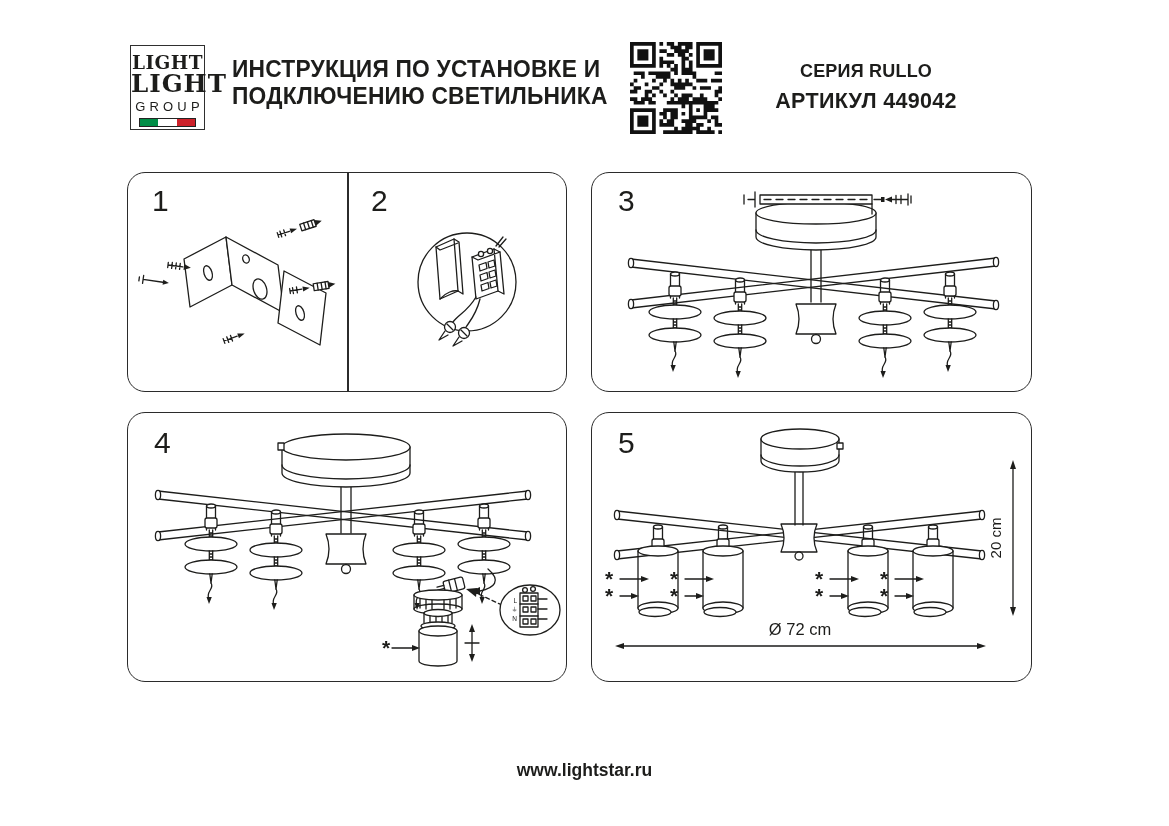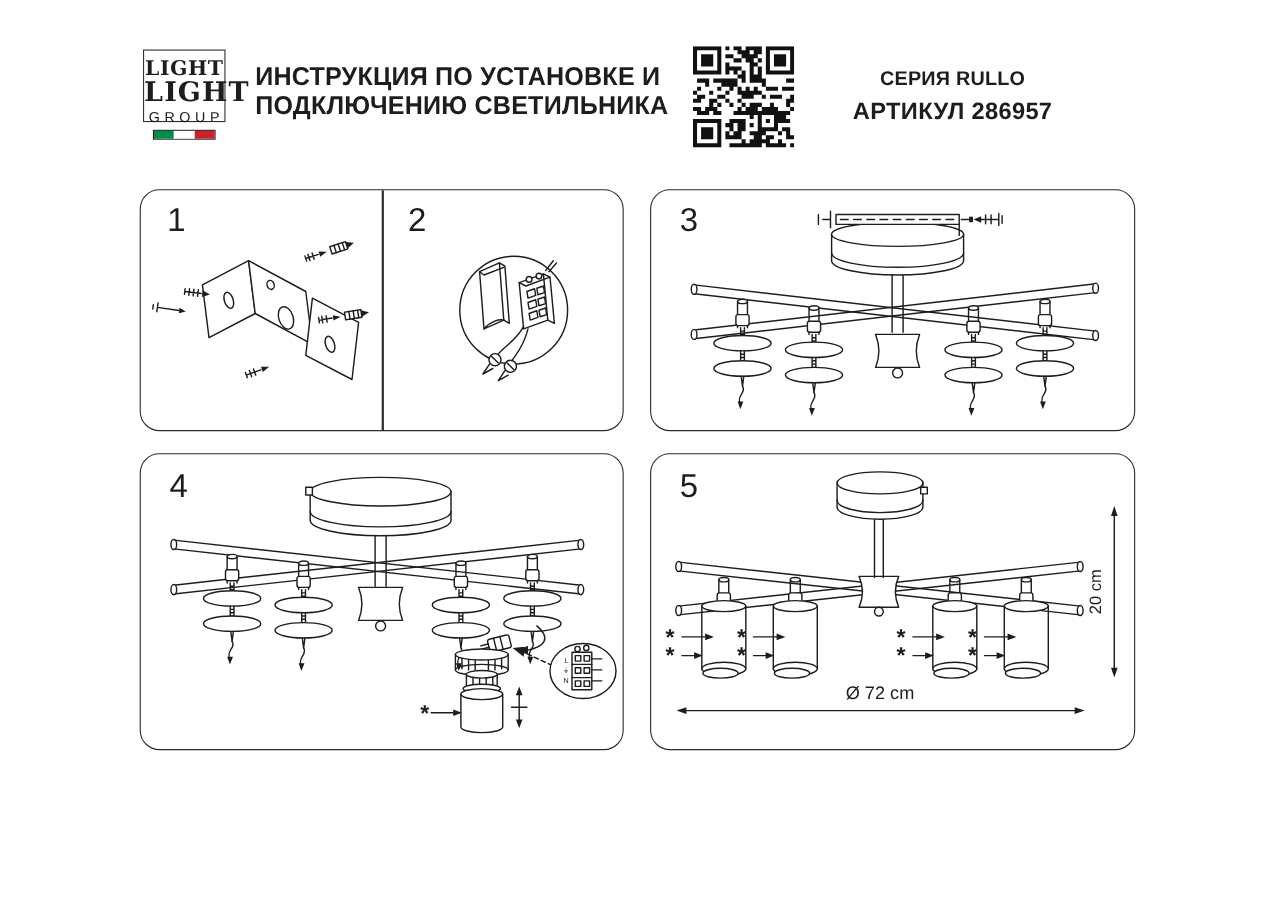--- a/index.html
+++ b/index.html
@@ -1,20 +1,20 @@
 <!DOCTYPE html>
 <html><head>
 <meta charset="utf-8">
 <style>
   html,body{margin:0;padding:0;background:#fff;}
   .page{position:relative;width:1169px;height:826px;background:#fff;overflow:hidden;
         font-family:"Liberation Sans",sans-serif;color:#1d1d1b;}
 
   
-  .logo{position:absolute;left:130px;top:45px;width:75px;height:66px;border:1.6px solid #2f2f2f;
+  .logo{position:absolute;left:130px;top:45px;width:75px;height:85px;border:1.6px solid #2f2f2f;
         background:#fff;text-align:center;box-sizing:border-box;padding-top:7px;}
   .logo .l1{font-family:"DejaVu Serif",serif;font-weight:bold;font-size:18.5px;line-height:19px;letter-spacing:.5px;}
   .logo .l2{font-family:"DejaVu Serif",serif;font-weight:bold;font-size:24.5px;line-height:24px;letter-spacing:1px;}
   .logo .l3{font-size:13px;letter-spacing:4.2px;margin-top:3px;text-indent:4px;}
   .flag{width:55px;height:7px;margin:4px auto 0;border:1px solid #222;display:flex;}
   .flag span{flex:1;}
   .title{position:absolute;left:232px;top:56px;font-size:23.5px;font-weight:bold;line-height:27px;
          letter-spacing:.2px;transform:scaleX(.97);transform-origin:left top;}
   .qr{position:absolute;left:630px;top:42px;width:92px;height:92px;}
   .series-block{position:absolute;left:741px;top:61px;width:250px;text-align:center;}
@@ -91,21 +91,21 @@
     <div>ИНСТРУКЦИЯ ПО УСТАНОВКЕ И</div>
     <div>ПОДКЛЮЧЕНИЮ СВЕТИЛЬНИКА</div>
   </div>
 
   <svg class="qr" id="qr-pattern" viewBox="0 0 92 92">
       <path d="M0.00 0.00h3.68v3.68h-3.68zM3.68 0.00h3.68v3.68h-3.68zM7.36 0.00h3.68v3.68h-3.68zM11.04 0.00h3.68v3.68h-3.68zM14.72 0.00h3.68v3.68h-3.68zM18.40 0.00h3.68v3.68h-3.68zM22.08 0.00h3.68v3.68h-3.68zM29.44 0.00h3.68v3.68h-3.68zM36.80 0.00h3.68v3.68h-3.68zM40.48 0.00h3.68v3.68h-3.68zM47.84 0.00h3.68v3.68h-3.68zM51.52 0.00h3.68v3.68h-3.68zM55.20 0.00h3.68v3.68h-3.68zM58.88 0.00h3.68v3.68h-3.68zM66.24 0.00h3.68v3.68h-3.68zM69.92 0.00h3.68v3.68h-3.68zM73.60 0.00h3.68v3.68h-3.68zM77.28 0.00h3.68v3.68h-3.68zM80.96 0.00h3.68v3.68h-3.68zM84.64 0.00h3.68v3.68h-3.68zM88.32 0.00h3.68v3.68h-3.68zM0.00 3.68h3.68v3.68h-3.68zM22.08 3.68h3.68v3.68h-3.68zM40.48 3.68h3.68v3.68h-3.68zM44.16 3.68h3.68v3.68h-3.68zM47.84 3.68h3.68v3.68h-3.68zM55.20 3.68h3.68v3.68h-3.68zM58.88 3.68h3.68v3.68h-3.68zM66.24 3.68h3.68v3.68h-3.68zM88.32 3.68h3.68v3.68h-3.68zM0.00 7.36h3.68v3.68h-3.68zM7.36 7.36h3.68v3.68h-3.68zM11.04 7.36h3.68v3.68h-3.68zM14.72 7.36h3.68v3.68h-3.68zM22.08 7.36h3.68v3.68h-3.68zM29.44 7.36h3.68v3.68h-3.68zM33.12 7.36h3.68v3.68h-3.68zM44.16 7.36h3.68v3.68h-3.68zM47.84 7.36h3.68v3.68h-3.68zM51.52 7.36h3.68v3.68h-3.68zM55.20 7.36h3.68v3.68h-3.68zM66.24 7.36h3.68v3.68h-3.68zM73.60 7.36h3.68v3.68h-3.68zM77.28 7.36h3.68v3.68h-3.68zM80.96 7.36h3.68v3.68h-3.68zM88.32 7.36h3.68v3.68h-3.68zM0.00 11.04h3.68v3.68h-3.68zM7.36 11.04h3.68v3.68h-3.68zM11.04 11.04h3.68v3.68h-3.68zM14.72 11.04h3.68v3.68h-3.68zM22.08 11.04h3.68v3.68h-3.68zM36.80 11.04h3.68v3.68h-3.68zM40.48 11.04h3.68v3.68h-3.68zM47.84 11.04h3.68v3.68h-3.68zM51.52 11.04h3.68v3.68h-3.68zM58.88 11.04h3.68v3.68h-3.68zM66.24 11.04h3.68v3.68h-3.68zM73.60 11.04h3.68v3.68h-3.68zM77.28 11.04h3.68v3.68h-3.68zM80.96 11.04h3.68v3.68h-3.68zM88.32 11.04h3.68v3.68h-3.68zM0.00 14.72h3.68v3.68h-3.68zM7.36 14.72h3.68v3.68h-3.68zM11.04 14.72h3.68v3.68h-3.68zM14.72 14.72h3.68v3.68h-3.68zM22.08 14.72h3.68v3.68h-3.68zM29.44 14.72h3.68v3.68h-3.68zM51.52 14.72h3.68v3.68h-3.68zM55.20 14.72h3.68v3.68h-3.68zM66.24 14.72h3.68v3.68h-3.68zM73.60 14.72h3.68v3.68h-3.68zM77.28 14.72h3.68v3.68h-3.68zM80.96 14.72h3.68v3.68h-3.68zM88.32 14.72h3.68v3.68h-3.68zM0.00 18.40h3.68v3.68h-3.68zM22.08 18.40h3.68v3.68h-3.68zM29.44 18.40h3.68v3.68h-3.68zM33.12 18.40h3.68v3.68h-3.68zM36.80 18.40h3.68v3.68h-3.68zM40.48 18.40h3.68v3.68h-3.68zM51.52 18.40h3.68v3.68h-3.68zM58.88 18.40h3.68v3.68h-3.68zM66.24 18.40h3.68v3.68h-3.68zM88.32 18.40h3.68v3.68h-3.68zM0.00 22.08h3.68v3.68h-3.68zM3.68 22.08h3.68v3.68h-3.68zM7.36 22.08h3.68v3.68h-3.68zM11.04 22.08h3.68v3.68h-3.68zM14.72 22.08h3.68v3.68h-3.68zM18.40 22.08h3.68v3.68h-3.68zM22.08 22.08h3.68v3.68h-3.68zM29.44 22.08h3.68v3.68h-3.68zM36.80 22.08h3.68v3.68h-3.68zM44.16 22.08h3.68v3.68h-3.68zM51.52 22.08h3.68v3.68h-3.68zM58.88 22.08h3.68v3.68h-3.68zM66.24 22.08h3.68v3.68h-3.68zM69.92 22.08h3.68v3.68h-3.68zM73.60 22.08h3.68v3.68h-3.68zM77.28 22.08h3.68v3.68h-3.68zM80.96 22.08h3.68v3.68h-3.68zM84.64 22.08h3.68v3.68h-3.68zM88.32 22.08h3.68v3.68h-3.68zM40.48 25.76h3.68v3.68h-3.68zM44.16 25.76h3.68v3.68h-3.68zM51.52 25.76h3.68v3.68h-3.68zM55.20 25.76h3.68v3.68h-3.68zM58.88 25.76h3.68v3.68h-3.68zM3.68 29.44h3.68v3.68h-3.68zM7.36 29.44h3.68v3.68h-3.68zM11.04 29.44h3.68v3.68h-3.68zM18.40 29.44h3.68v3.68h-3.68zM22.08 29.44h3.68v3.68h-3.68zM25.76 29.44h3.68v3.68h-3.68zM29.44 29.44h3.68v3.68h-3.68zM33.12 29.44h3.68v3.68h-3.68zM36.80 29.44h3.68v3.68h-3.68zM44.16 29.44h3.68v3.68h-3.68zM51.52 29.44h3.68v3.68h-3.68zM55.20 29.44h3.68v3.68h-3.68zM58.88 29.44h3.68v3.68h-3.68zM62.56 29.44h3.68v3.68h-3.68zM84.64 29.44h3.68v3.68h-3.68zM88.32 29.44h3.68v3.68h-3.68zM11.04 33.12h3.68v3.68h-3.68zM25.76 33.12h3.68v3.68h-3.68zM29.44 33.12h3.68v3.68h-3.68zM33.12 33.12h3.68v3.68h-3.68zM36.80 33.12h3.68v3.68h-3.68zM62.56 33.12h3.68v3.68h-3.68zM3.68 36.80h3.68v3.68h-3.68zM22.08 36.80h3.68v3.68h-3.68zM33.12 36.80h3.68v3.68h-3.68zM40.48 36.80h3.68v3.68h-3.68zM47.84 36.80h3.68v3.68h-3.68zM55.20 36.80h3.68v3.68h-3.68zM66.24 36.80h3.68v3.68h-3.68zM69.92 36.80h3.68v3.68h-3.68zM73.60 36.80h3.68v3.68h-3.68zM80.96 36.80h3.68v3.68h-3.68zM84.64 36.80h3.68v3.68h-3.68zM88.32 36.80h3.68v3.68h-3.68zM0.00 40.48h3.68v3.68h-3.68zM14.72 40.48h3.68v3.68h-3.68zM29.44 40.48h3.68v3.68h-3.68zM40.48 40.48h3.68v3.68h-3.68zM44.16 40.48h3.68v3.68h-3.68zM47.84 40.48h3.68v3.68h-3.68zM51.52 40.48h3.68v3.68h-3.68zM55.20 40.48h3.68v3.68h-3.68zM58.88 40.48h3.68v3.68h-3.68zM3.68 44.16h3.68v3.68h-3.68zM7.36 44.16h3.68v3.68h-3.68zM22.08 44.16h3.68v3.68h-3.68zM25.76 44.16h3.68v3.68h-3.68zM44.16 44.16h3.68v3.68h-3.68zM47.84 44.16h3.68v3.68h-3.68zM51.52 44.16h3.68v3.68h-3.68zM62.56 44.16h3.68v3.68h-3.68zM69.92 44.16h3.68v3.68h-3.68zM73.60 44.16h3.68v3.68h-3.68zM77.28 44.16h3.68v3.68h-3.68zM88.32 44.16h3.68v3.68h-3.68zM0.00 47.84h3.68v3.68h-3.68zM3.68 47.84h3.68v3.68h-3.68zM14.72 47.84h3.68v3.68h-3.68zM18.40 47.84h3.68v3.68h-3.68zM29.44 47.84h3.68v3.68h-3.68zM40.48 47.84h3.68v3.68h-3.68zM84.64 47.84h3.68v3.68h-3.68zM88.32 47.84h3.68v3.68h-3.68zM14.72 51.52h3.68v3.68h-3.68zM22.08 51.52h3.68v3.68h-3.68zM33.12 51.52h3.68v3.68h-3.68zM44.16 51.52h3.68v3.68h-3.68zM51.52 51.52h3.68v3.68h-3.68zM55.20 51.52h3.68v3.68h-3.68zM58.88 51.52h3.68v3.68h-3.68zM69.92 51.52h3.68v3.68h-3.68zM84.64 51.52h3.68v3.68h-3.68zM0.00 55.20h3.68v3.68h-3.68zM3.68 55.20h3.68v3.68h-3.68zM11.04 55.20h3.68v3.68h-3.68zM14.72 55.20h3.68v3.68h-3.68zM18.40 55.20h3.68v3.68h-3.68zM40.48 55.20h3.68v3.68h-3.68zM47.84 55.20h3.68v3.68h-3.68zM51.52 55.20h3.68v3.68h-3.68zM55.20 55.20h3.68v3.68h-3.68zM62.56 55.20h3.68v3.68h-3.68zM66.24 55.20h3.68v3.68h-3.68zM69.92 55.20h3.68v3.68h-3.68zM73.60 55.20h3.68v3.68h-3.68zM88.32 55.20h3.68v3.68h-3.68zM3.68 58.88h3.68v3.68h-3.68zM7.36 58.88h3.68v3.68h-3.68zM11.04 58.88h3.68v3.68h-3.68zM18.40 58.88h3.68v3.68h-3.68zM22.08 58.88h3.68v3.68h-3.68zM36.80 58.88h3.68v3.68h-3.68zM40.48 58.88h3.68v3.68h-3.68zM44.16 58.88h3.68v3.68h-3.68zM47.84 58.88h3.68v3.68h-3.68zM51.52 58.88h3.68v3.68h-3.68zM55.20 58.88h3.68v3.68h-3.68zM58.88 58.88h3.68v3.68h-3.68zM62.56 58.88h3.68v3.68h-3.68zM66.24 58.88h3.68v3.68h-3.68zM69.92 58.88h3.68v3.68h-3.68zM73.60 58.88h3.68v3.68h-3.68zM77.28 58.88h3.68v3.68h-3.68zM80.96 58.88h3.68v3.68h-3.68zM84.64 58.88h3.68v3.68h-3.68zM51.52 62.56h3.68v3.68h-3.68zM58.88 62.56h3.68v3.68h-3.68zM73.60 62.56h3.68v3.68h-3.68zM77.28 62.56h3.68v3.68h-3.68zM80.96 62.56h3.68v3.68h-3.68zM0.00 66.24h3.68v3.68h-3.68zM3.68 66.24h3.68v3.68h-3.68zM7.36 66.24h3.68v3.68h-3.68zM11.04 66.24h3.68v3.68h-3.68zM14.72 66.24h3.68v3.68h-3.68zM18.40 66.24h3.68v3.68h-3.68zM22.08 66.24h3.68v3.68h-3.68zM33.12 66.24h3.68v3.68h-3.68zM36.80 66.24h3.68v3.68h-3.68zM40.48 66.24h3.68v3.68h-3.68zM44.16 66.24h3.68v3.68h-3.68zM58.88 66.24h3.68v3.68h-3.68zM66.24 66.24h3.68v3.68h-3.68zM73.60 66.24h3.68v3.68h-3.68zM77.28 66.24h3.68v3.68h-3.68zM80.96 66.24h3.68v3.68h-3.68zM84.64 66.24h3.68v3.68h-3.68zM0.00 69.92h3.68v3.68h-3.68zM22.08 69.92h3.68v3.68h-3.68zM29.44 69.92h3.68v3.68h-3.68zM33.12 69.92h3.68v3.68h-3.68zM40.48 69.92h3.68v3.68h-3.68zM44.16 69.92h3.68v3.68h-3.68zM51.52 69.92h3.68v3.68h-3.68zM58.88 69.92h3.68v3.68h-3.68zM73.60 69.92h3.68v3.68h-3.68zM0.00 73.60h3.68v3.68h-3.68zM7.36 73.60h3.68v3.68h-3.68zM11.04 73.60h3.68v3.68h-3.68zM14.72 73.60h3.68v3.68h-3.68zM22.08 73.60h3.68v3.68h-3.68zM33.12 73.60h3.68v3.68h-3.68zM40.48 73.60h3.68v3.68h-3.68zM44.16 73.60h3.68v3.68h-3.68zM58.88 73.60h3.68v3.68h-3.68zM62.56 73.60h3.68v3.68h-3.68zM66.24 73.60h3.68v3.68h-3.68zM69.92 73.60h3.68v3.68h-3.68zM73.60 73.60h3.68v3.68h-3.68zM80.96 73.60h3.68v3.68h-3.68zM84.64 73.60h3.68v3.68h-3.68zM0.00 77.28h3.68v3.68h-3.68zM7.36 77.28h3.68v3.68h-3.68zM11.04 77.28h3.68v3.68h-3.68zM14.72 77.28h3.68v3.68h-3.68zM22.08 77.28h3.68v3.68h-3.68zM29.44 77.28h3.68v3.68h-3.68zM36.80 77.28h3.68v3.68h-3.68zM40.48 77.28h3.68v3.68h-3.68zM51.52 77.28h3.68v3.68h-3.68zM55.20 77.28h3.68v3.68h-3.68zM58.88 77.28h3.68v3.68h-3.68zM62.56 77.28h3.68v3.68h-3.68zM77.28 77.28h3.68v3.68h-3.68zM84.64 77.28h3.68v3.68h-3.68zM0.00 80.96h3.68v3.68h-3.68zM7.36 80.96h3.68v3.68h-3.68zM11.04 80.96h3.68v3.68h-3.68zM14.72 80.96h3.68v3.68h-3.68zM22.08 80.96h3.68v3.68h-3.68zM29.44 80.96h3.68v3.68h-3.68zM33.12 80.96h3.68v3.68h-3.68zM36.80 80.96h3.68v3.68h-3.68zM40.48 80.96h3.68v3.68h-3.68zM55.20 80.96h3.68v3.68h-3.68zM58.88 80.96h3.68v3.68h-3.68zM66.24 80.96h3.68v3.68h-3.68zM69.92 80.96h3.68v3.68h-3.68zM84.64 80.96h3.68v3.68h-3.68zM88.32 80.96h3.68v3.68h-3.68zM0.00 84.64h3.68v3.68h-3.68zM22.08 84.64h3.68v3.68h-3.68zM44.16 84.64h3.68v3.68h-3.68zM51.52 84.64h3.68v3.68h-3.68zM55.20 84.64h3.68v3.68h-3.68zM58.88 84.64h3.68v3.68h-3.68zM62.56 84.64h3.68v3.68h-3.68zM66.24 84.64h3.68v3.68h-3.68zM77.28 84.64h3.68v3.68h-3.68zM0.00 88.32h3.68v3.68h-3.68zM3.68 88.32h3.68v3.68h-3.68zM7.36 88.32h3.68v3.68h-3.68zM11.04 88.32h3.68v3.68h-3.68zM14.72 88.32h3.68v3.68h-3.68zM18.40 88.32h3.68v3.68h-3.68zM22.08 88.32h3.68v3.68h-3.68zM33.12 88.32h3.68v3.68h-3.68zM36.80 88.32h3.68v3.68h-3.68zM40.48 88.32h3.68v3.68h-3.68zM44.16 88.32h3.68v3.68h-3.68zM47.84 88.32h3.68v3.68h-3.68zM51.52 88.32h3.68v3.68h-3.68zM55.20 88.32h3.68v3.68h-3.68zM58.88 88.32h3.68v3.68h-3.68zM66.24 88.32h3.68v3.68h-3.68zM69.92 88.32h3.68v3.68h-3.68zM73.60 88.32h3.68v3.68h-3.68zM77.28 88.32h3.68v3.68h-3.68zM80.96 88.32h3.68v3.68h-3.68zM88.32 88.32h3.68v3.68h-3.68z" fill="#111"></path>
     </svg>
 
   <div class="series-block">
     <div class="series">СЕРИЯ RULLO</div>
-    <div class="article">АРТИКУЛ 286957</div>
+    <div class="article">АРТИКУЛ 449042</div>
   </div>
 
   <div class="pbox box12">
     <div class="divider"></div>
     <div class="num" style="left:24px;top:13px;">1</div>
     <div class="num" style="left:243px;top:13px;">2</div>
 
     <svg class="diagram" width="220" height="220" viewBox="0 0 220 220">
       <g transform="translate(26,108) rotate(8)">
         <path class="ln" d="M-11,0 H9 M-11,-4 V4 M-15,-2 V2"></path>
@@ -360,13 +360,14 @@
         <text class="dim" transform="rotate(-90 409 125)" x="409" y="125" text-anchor="middle">20 cm</text>
       </g>
       <g>
         <path class="ln" d="M30,233 H387"></path>
         <path class="fb" d="M32,230 L23,233 L32,236 Z M385,230 L394,233 L385,236 Z"></path>
         <text class="dim2" x="208" y="222" text-anchor="middle">Ø 72 cm</text>
       </g>
     </svg>
   </div>
 
+  <div class="website">www.lightstar.ru</div>
 </div>
 
 </body></html>

